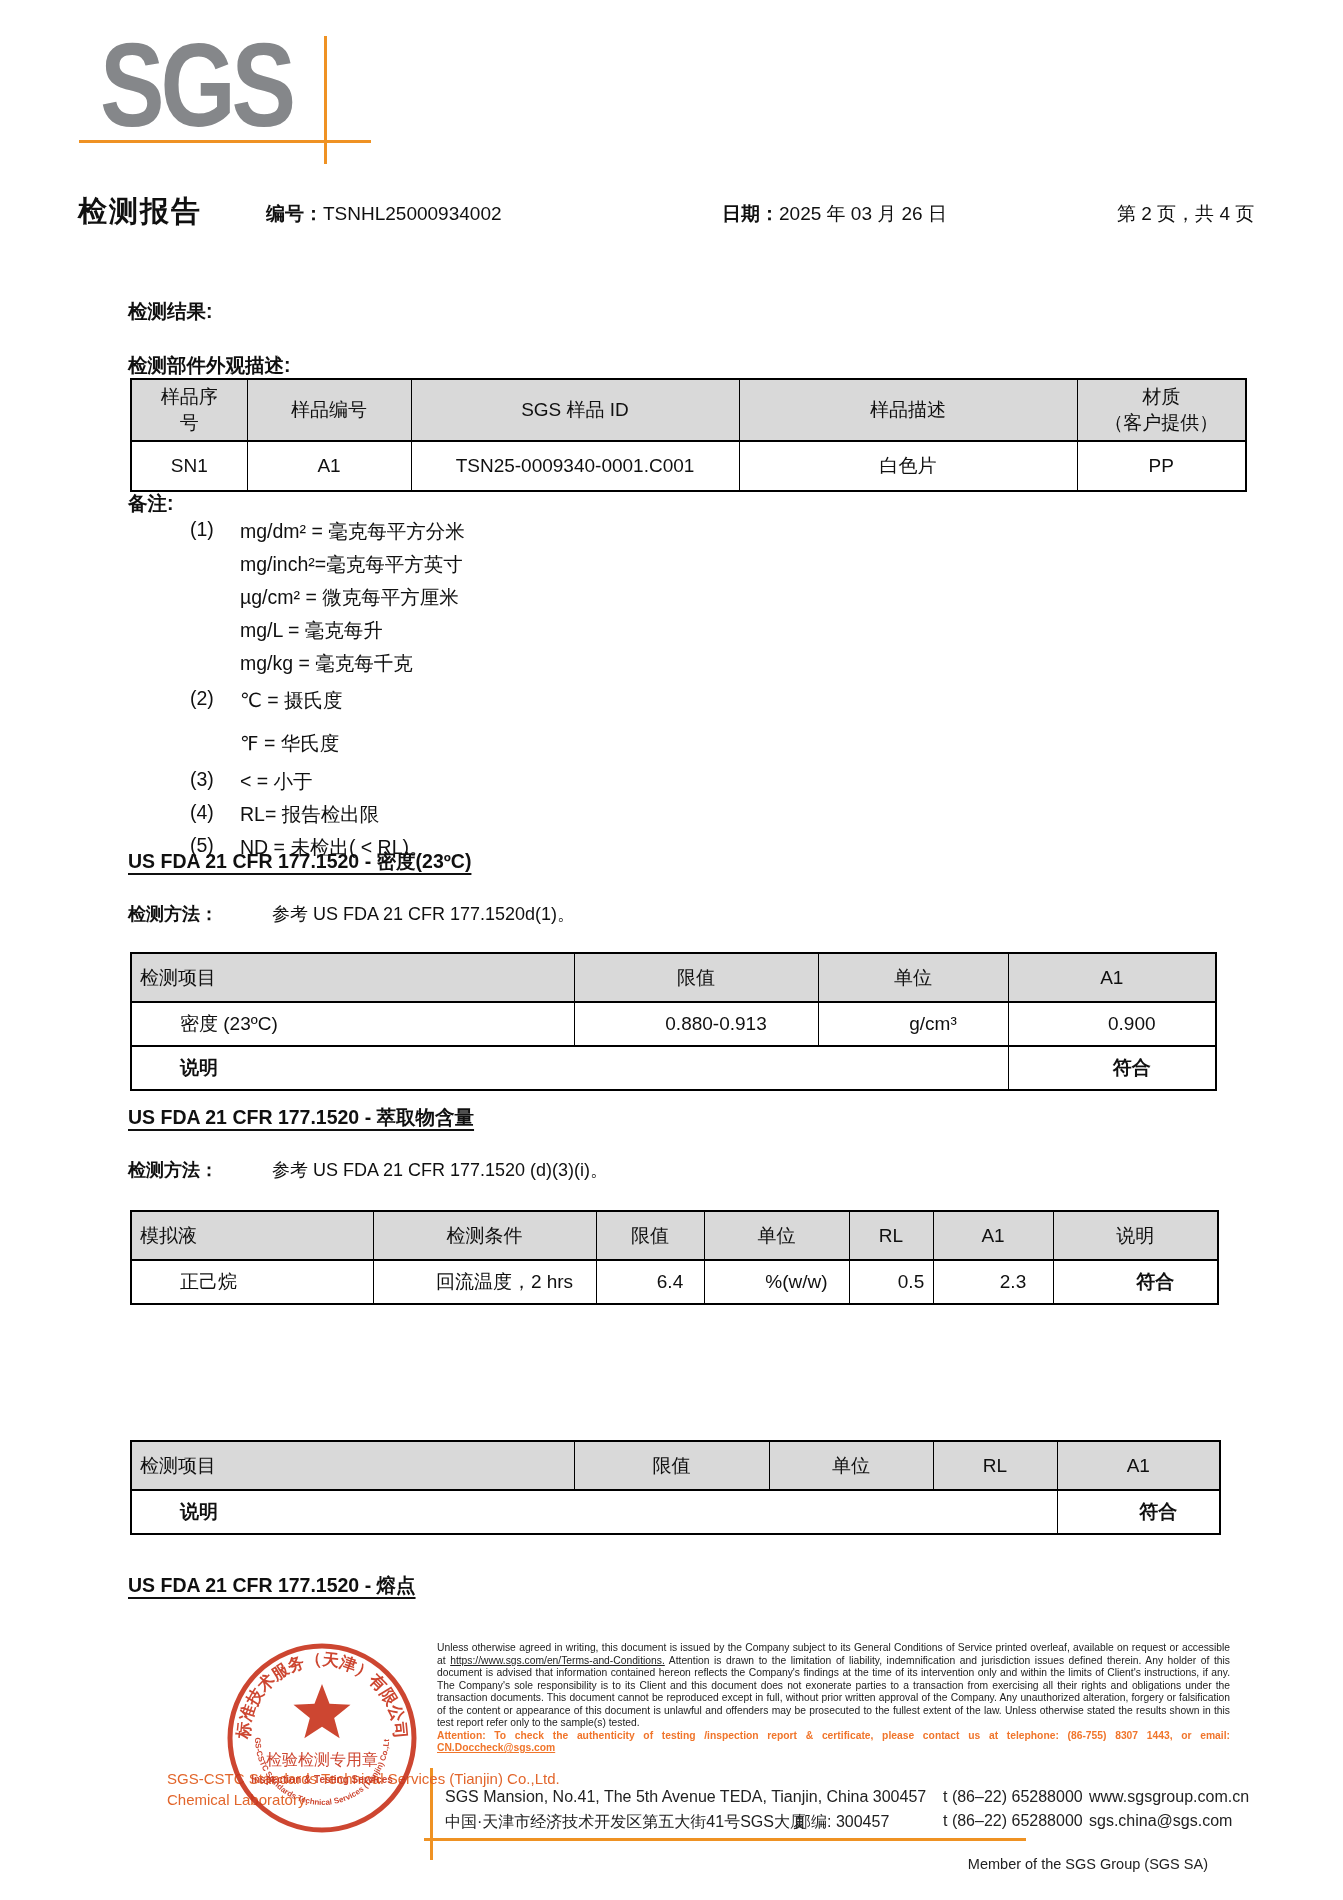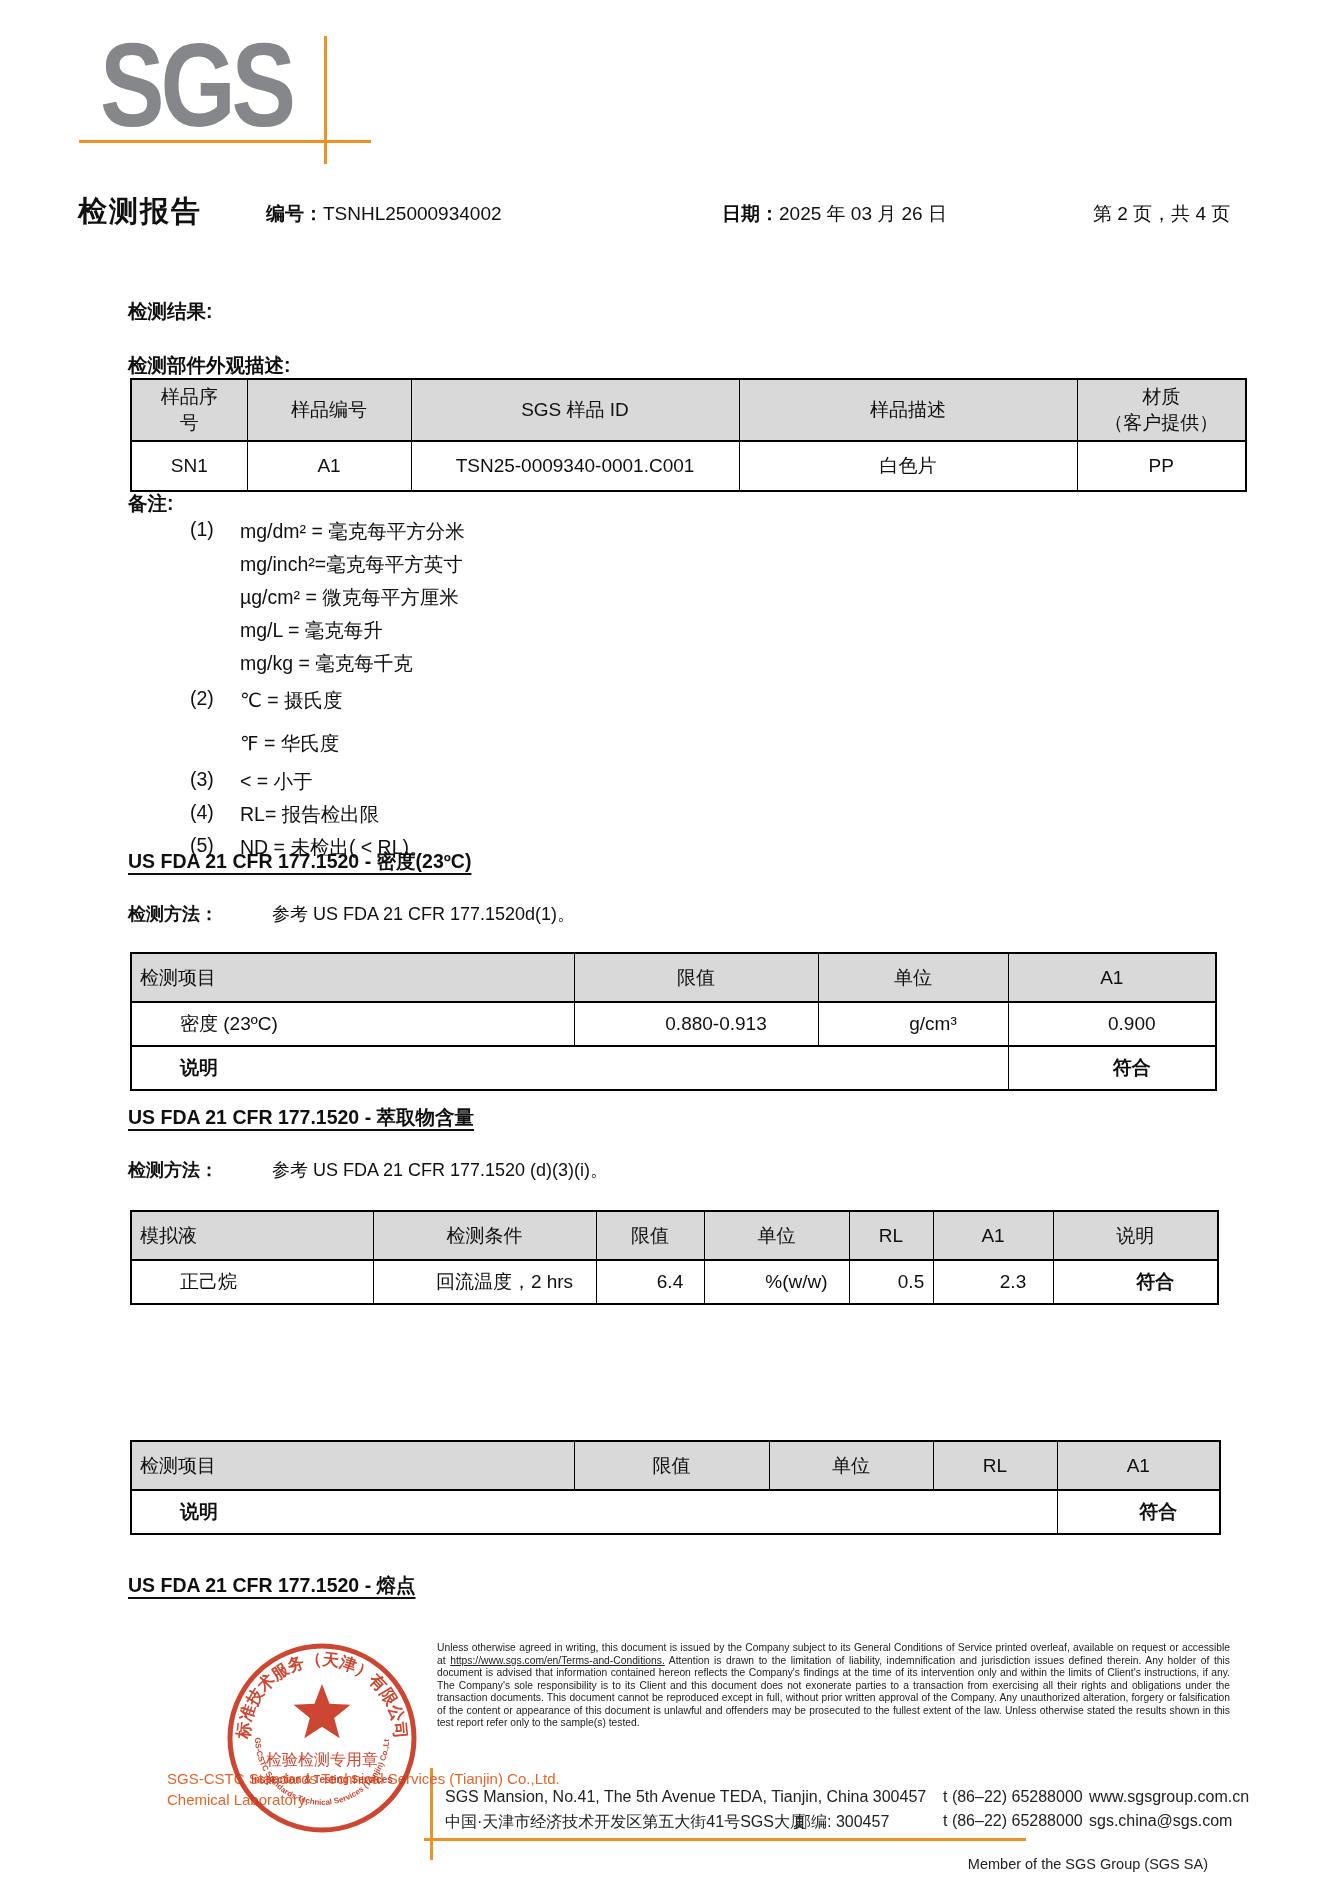--- a/index.html
+++ b/index.html
@@ -17,21 +17,21 @@
     line-height:1;
   }
   .logo-vline { position:absolute; left:324px; top:36px; width:3px; height:128px; background:#ef9223; }
   .logo-hline { position:absolute; left:79px; top:140px; width:292px; height:3px; background:#ef9223; }
   .title-row { position:absolute; left:0; top:192px; width:100%; height:40px; }
   .doc-title { position:absolute; left:78px; top:0; font-size:29px; font-weight:bold; letter-spacing:2px; }
   .meta { position:absolute; top:9px; font-size:19px; }
   .meta b { font-weight:bold; }
   .meta-no   { left:266px; }
   .meta-date { left:722px; }
-  .meta-page { left:1093px; }
+  .meta-page { left:1117px; }
   
   .blabel { position:absolute; left:128px; font-size:19.5px; font-weight:bold; }
   .method-line { position:absolute; left:128px; font-size:18px; }
   .method-line .mlabel { display:inline-block; width:144px; font-weight:bold; }
   .sec-title {
     position:absolute; left:128px; font-size:19.5px; font-weight:bold;
     text-decoration:underline; text-decoration-thickness:2px; text-underline-offset:5px;
   }
   
   table { border-collapse:collapse; table-layout:fixed; position:absolute; left:130px;
@@ -267,20 +267,23 @@
         </text>
         <path transform="translate(100,76)" d="M0,-30 L7.52,-10.35 L28.53,-9.27 L12.17,3.96 L17.63,24.27 L0,12.8 L-17.63,24.27 L-12.17,3.96 L-28.53,-9.27 L-7.52,-10.35 Z" fill="#c8331b"></path>
         <text x="100" y="127" font-size="16" fill="#c8331b" text-anchor="middle">检验检测专用章</text>
         <text x="100" y="145" font-size="10" font-weight="bold" fill="#c8331b" text-anchor="middle">Inspection &amp; Testing Services</text>
       </g>
     </svg>
   </div>
 
   <div class="legal">
     <span>Unless otherwise agreed in writing, this document is issued by the Company subject to its General Conditions of Service printed overleaf, available on request or accessible at </span><a class="lnk">https://www.sgs.com/en/Terms-and-Conditions.</a><span> Attention is drawn to the limitation of liability, indemnification and jurisdiction issues defined therein. Any holder of this document is advised that information contained hereon reflects the Company's findings at the time of its intervention only and within the limits of Client's instructions, if any. The Company's sole responsibility is to its Client and this document does not exonerate parties to a transaction from exercising all their rights and obligations under the transaction documents. This document cannot be reproduced except in full, without prior written approval of the Company. Any unauthorized alteration, forgery or falsification of the content or appearance of this document is unlawful and offenders may be prosecuted to the fullest extent of the law. Unless otherwise stated the results shown in this test report refer only to the sample(s) tested.</span>
+    <div class="attention">
+      <span>Attention: To check the authenticity of testing /inspection report &amp; certificate, please contact us at telephone: (86-755) 8307 1443, or email: </span><a class="lnk">CN.Doccheck@sgs.com</a>
+    </div>
   </div>
 
   <div class="orange-vline"></div>
   <div class="orange-hline"></div>
 
   <div class="addr" style="left:445px; top:1788px;">SGS Mansion, No.41, The 5th Avenue TEDA, Tianjin, China 300457</div>
   <div class="addr" style="left:943px; top:1788px;">t (86–22) 65288000</div>
   <div class="addr" style="left:1089px; top:1788px;">www.sgsgroup.com.cn</div>
 
   <div class="addr" style="left:445px; top:1812px;">中国·天津市经济技术开发区第五大街41号SGS大厦</div>

